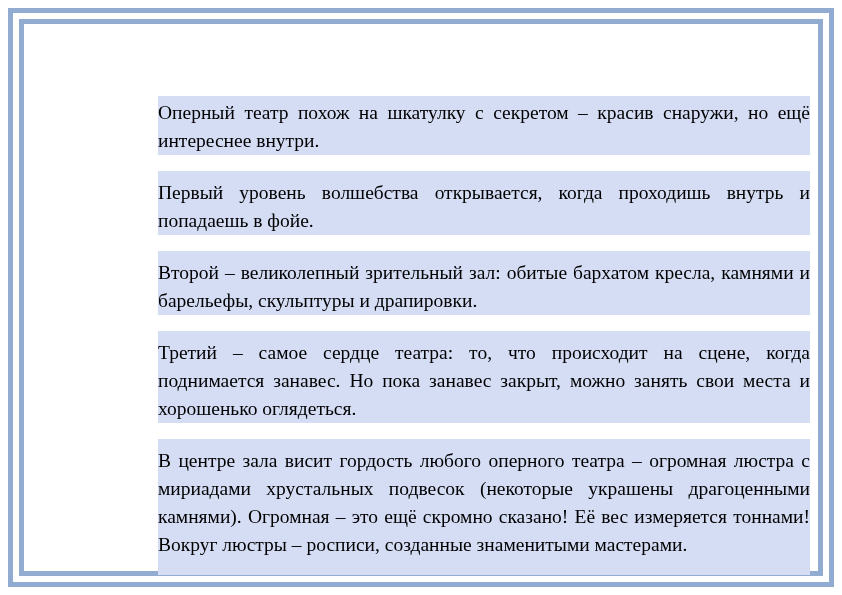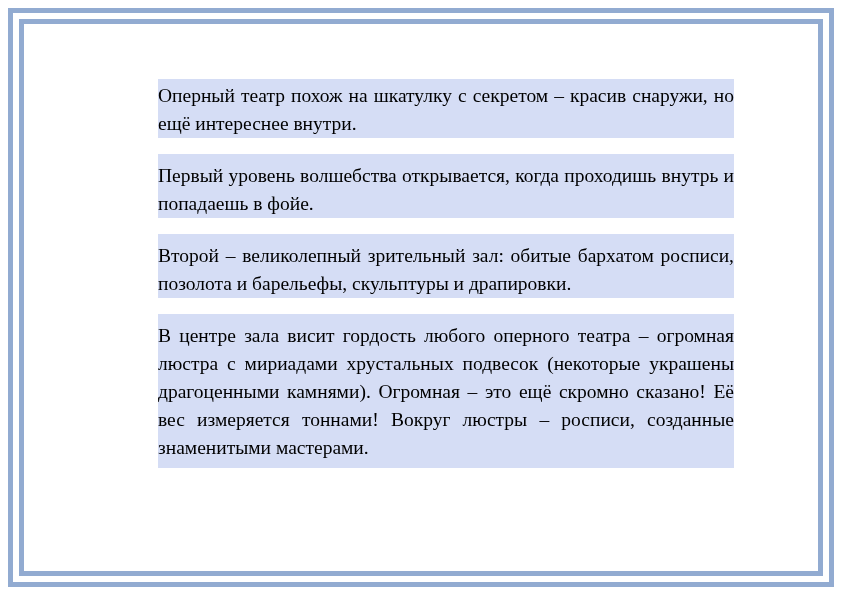--- a/index.html
+++ b/index.html
@@ -41,56 +41,57 @@
     height: 557px;
     border: 5px solid #92abd1;
     box-sizing: border-box;
     pointer-events: none;
   }
 
   
   #content {
     position: absolute;
     left: 158px;
-    top: 79px;
-    width: 576px;
+    top: 96px;
+    width: 652px;
     box-sizing: border-box;
   }
 
   .para {
     margin: 0;
     background: #d5ddf5;
     color: #000000;
     font-size: 19.5px;
     line-height: 28px;
     text-align: justify;
     text-justify: inter-word;
     padding: 0;
     -webkit-hyphens: none;
     hyphens: none;
   }
   .para.gap {
     margin-top: 24px;
     box-shadow: 0 -8px 0 0 #d5ddf5;
   }
   .para:last-child {
-    padding-bottom: 6px;
+    padding-bottom: 16px;
   }
   .para:first-child {
     padding-top: 3px;
   }
 </style>
 </head>
 <body>
 
 <div id="slide">
 
   <div id="frame-outer"></div>
   <div id="frame-inner"></div>
 
   <div id="content">
     <p class="para">Оперный театр похож на шкатулку с секретом – красив снаружи, но ещё интереснее внутри.</p>
     <p class="para gap">Первый уровень волшебства открывается, когда проходишь внутрь и попадаешь в фойе.</p>
-    <p class="para gap">Второй – великолепный зрительный зал: обитые бархатом росписи, позолота и барельефы, скульптуры и драпировки.</p>
+    <p class="para gap">Второй – великолепный зрительный зал: обитые бархатом кресла, камнями и барельефы, скульптуры и драпировки.</p>
+    <p class="para gap">Третий – самое сердце театра: то, что происходит на сцене, когда поднимается занавес. Но пока занавес закрыт, можно занять свои места и хорошенько оглядеться.</p>
     <p class="para gap">В центре зала висит гордость любого оперного театра – огромная люстра с мириадами хрустальных подвесок (некоторые украшены драгоценными камнями). Огромная – это ещё скромно сказано! Её вес измеряется тоннами! Вокруг люстры – росписи, созданные знаменитыми мастерами.</p>
   </div>
 
 </div>
 
 </body></html>

